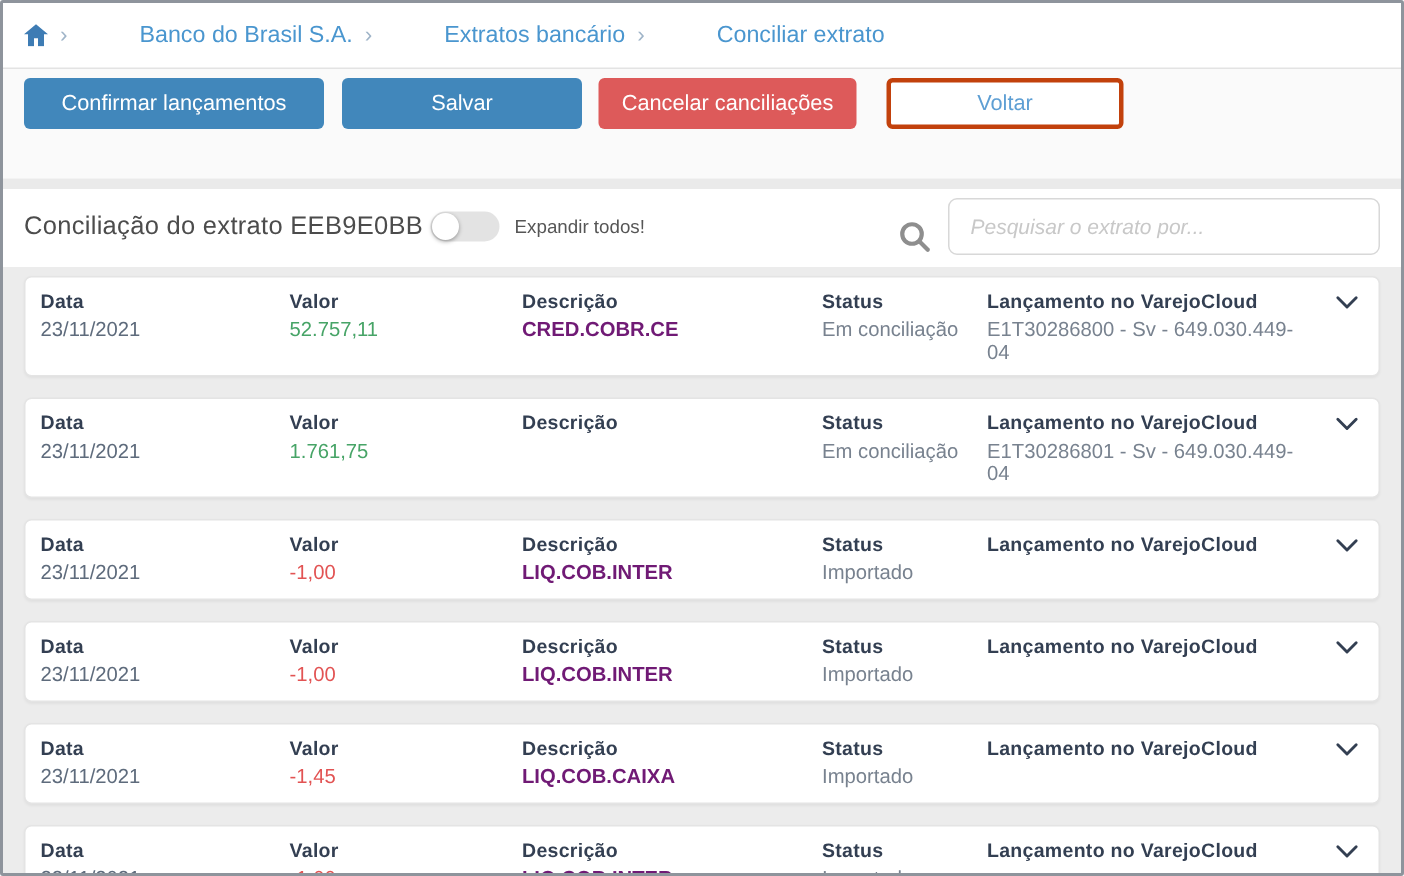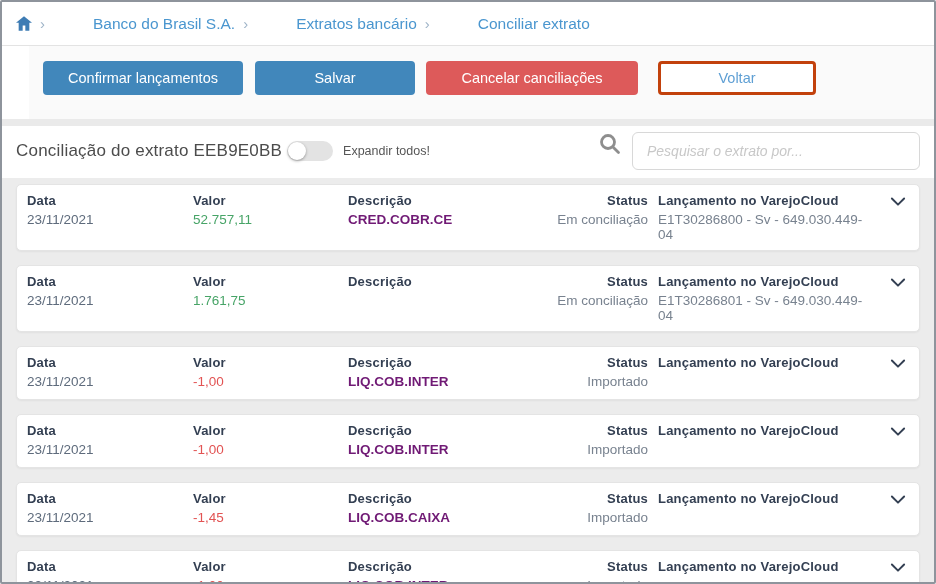--- a/index.html
+++ b/index.html
@@ -20,33 +20,33 @@
     padding:0 14px; gap:7px;
     background:#fff; border-bottom:1px solid #e3e3e3;
   }
   .breadcrumb-bar .sep { color:#9fb4c8; font-size:15px; padding:0 1px; }
   .crumb { color:#4a96cf; font-size:15.5px; text-decoration:none; cursor:pointer;margin-left:40px; }
   .home-icon { display:flex; align-items:center; cursor:pointer; }
 
   
   .toolbar {
     flex:0 0 73px; background:#fafafa;
-    display:flex; align-items:center; padding:6px 14px 16px;margin-left:27px;
+    display:flex; align-items:flex-start; padding:6px 14px 16px;
   }
   .btn {
     height:34px; border-radius:4px; border:none;
     font-family:inherit; font-size:14.5px; cursor:pointer;
     display:inline-flex; align-items:center; justify-content:center;
   }
   .btn-primary { background:#4187bb; color:#fff; }
   .btn-danger  { background:#dd5a5a; color:#fff; }
   .btn-outline { background:#fff; color:#5e9fd4; border:3px solid #c2410c; }
   .btn-confirm { width:200px; }
   .btn-save    { width:160px; margin-left:12px; }
-  .btn-cancel  { width:212px; margin-left:11px; }
+  .btn-cancel  { width:172px; margin-left:11px; }
   .btn-back    { width:158px; margin-left:20px; }
 
   .divider-band { flex:0 0 7px; background:#eaeaea; }
 
   
   .section-head {
     flex:0 0 52px; background:#fff;
     display:flex; align-items:center; justify-content:space-between;
     padding:2px 14px 4px;
   }
@@ -55,21 +55,21 @@
   .toggle-row { display:flex; align-items:center; gap:10px; }
   .toggle {
     width:46px; height:20px; border-radius:10px; background:#e3e3e3;
     position:relative; cursor:pointer; flex:0 0 46px;
   }
   .toggle .knob {
     position:absolute; left:1px; top:1px; width:18px; height:18px;
     border-radius:50%; background:#fff; box-shadow:0 1px 3px rgba(0,0,0,.35);
   }
   .toggle-label { font-size:12.5px; color:#565656; }
-  .search-wrap { display:flex; align-items:flex-start; gap:10px; }
+  .search-wrap { display:flex; align-items:flex-end; gap:10px; }
   .search-input {
     width:288px; height:38px; border:1px solid #d8d8d8; border-radius:6px;
     padding:0 14px; font-family:inherit; font-size:14px; font-style:italic;
     color:#6a6a6a; outline:none;
   }
   .search-input::placeholder { color:#c8c8c8; font-style:italic; }
 
   
   .list {
     flex:1 1 auto; background:#ececec;
@@ -80,21 +80,21 @@
     flex:0 0 54px; background:#fff;
     border:1px solid #e4e4e4; border-radius:5px;
     box-shadow:0 1px 2px rgba(0,0,0,.05);
     display:grid;
     grid-template-columns:166px 155px 200px 100px 1fr 30px;
     padding:8px 12px 8px 10px; align-items:start;
   }
   .cell  { display:flex; flex-direction:column; gap:4px; }
   .hcell { font-size:13px; font-weight:bold; color:#333f52; letter-spacing:.2px; }
   .vcell { font-size:13.5px; color:#5e6b7c; }
-  .cell.status { text-align:right; }
+  .cell.status { text-align:left; }
   .cell.status .vcell { color:#78828f; }
   .cell.lanc { padding-left:10px; }
   .cell.lanc .vcell { color:#78828f; }
   .vcell.desc { font-weight:bold; color:#701a75; }
   .vcell.positive { color:#47a467; }
   .vcell.negative { color:#e25353; }
   .chev { display:flex; justify-content:flex-end; padding-top:2px; cursor:pointer; }
 </style>
 </head>
 <body>

